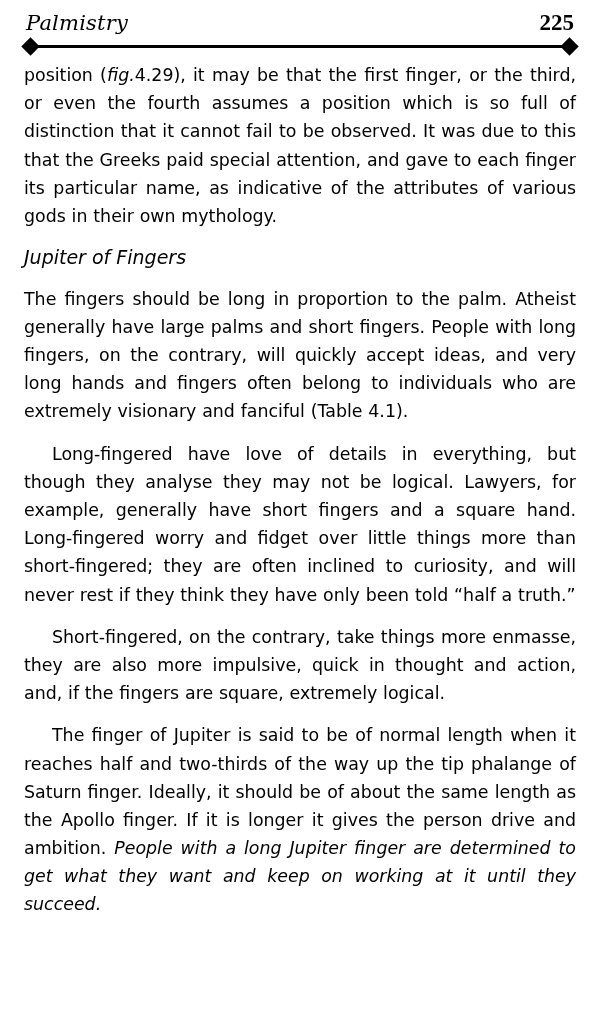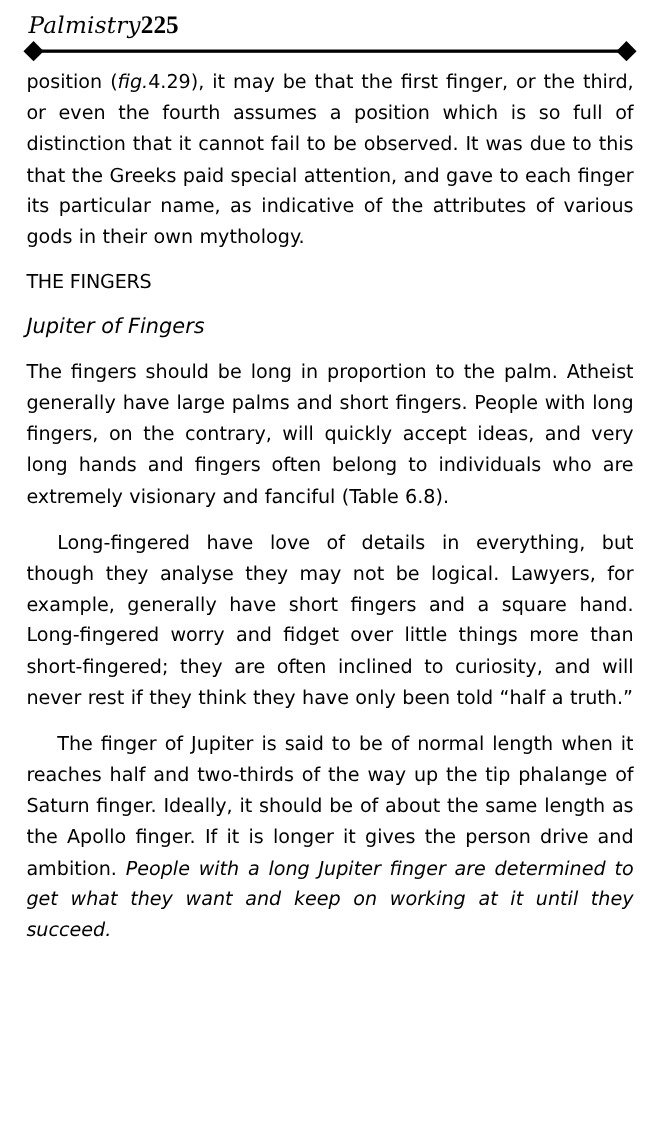--- a/index.html
+++ b/index.html
@@ -17,21 +17,21 @@
   .page {
     position: relative;
     width: 600px;
     height: 1032px;
     box-sizing: border-box;
     padding: 10px 24px 0 24px;
   }
   .header {
     display: flex;
     align-items: baseline;
-    justify-content: flex-start;
+    justify-content: space-between;
     padding: 0 2px;
   }
   .header-title {
     font-family: "DejaVu Serif", serif;
     font-style: italic;
     font-size: 21px;
     letter-spacing: 0.2px;
   }
   .header-page {
     font-family: Liberation Serif, serif;
@@ -106,26 +106,26 @@
   <div class="rule-wrap">
     <div class="rule-line"></div>
     <div class="rule-dot left"></div>
     <div class="rule-dot right"></div>
   </div>
 
   <div class="body-text">
 
     <p class="para"><span>position (</span><span class="it">fig.</span><span>4.29</span><span>), it may be that the first finger, or the third, or even the fourth assumes a position which is so full of distinction that it cannot fail to be observed. It was due to this that the Greeks paid special attention, and gave to each finger its particular name, as indicative of the attributes of various gods in their own mythology.</span></p>
 
-    <p class="heading-caps">THE FINGERS</p>
 
 
     <p class="heading-italic">Jupiter of Fingers</p>
 
-    <p class="para">The fingers should be long in proportion to the palm. Atheist generally have large palms and short fingers. People with long fingers, on the contrary, will quickly accept ideas, and very long hands and fingers often belong to individuals who are extremely visionary and fanciful (Table 6.8).</p>
+    <p class="para">The fingers should be long in proportion to the palm. Atheist generally have large palms and short fingers. People with long fingers, on the contrary, will quickly accept ideas, and very long hands and fingers often belong to individuals who are extremely visionary and fanciful (Table 4.1).</p>
 
     <p class="para indent">Long-fingered have love of details in everything, but though they analyse they may not be logical. Lawyers, for example, generally have short fingers and a square hand. Long-fingered worry and fidget over little things more than short-fingered; they are often inclined to curiosity, and will never rest if they think they have only been told “half a truth.”</p>
 
+    <p class="para indent">Short-fingered, on the contrary, take things more enmasse, they are also more impulsive, quick in thought and action, and, if the fingers are square, extremely logical.</p>
 
     <p class="para indent last"><span>The finger of Jupiter is said to be of normal length when it reaches half and two-thirds of the way up the tip phalange of Saturn finger. Ideally, it should be of about the same length as the Apollo finger. If it is longer it gives the person drive and ambition. </span><span class="it">People with a long Jupiter finger are determined to get what they want and keep on working at it until they succeed.</span></p>
 
   </div>
 </div>
 
 </body></html>

